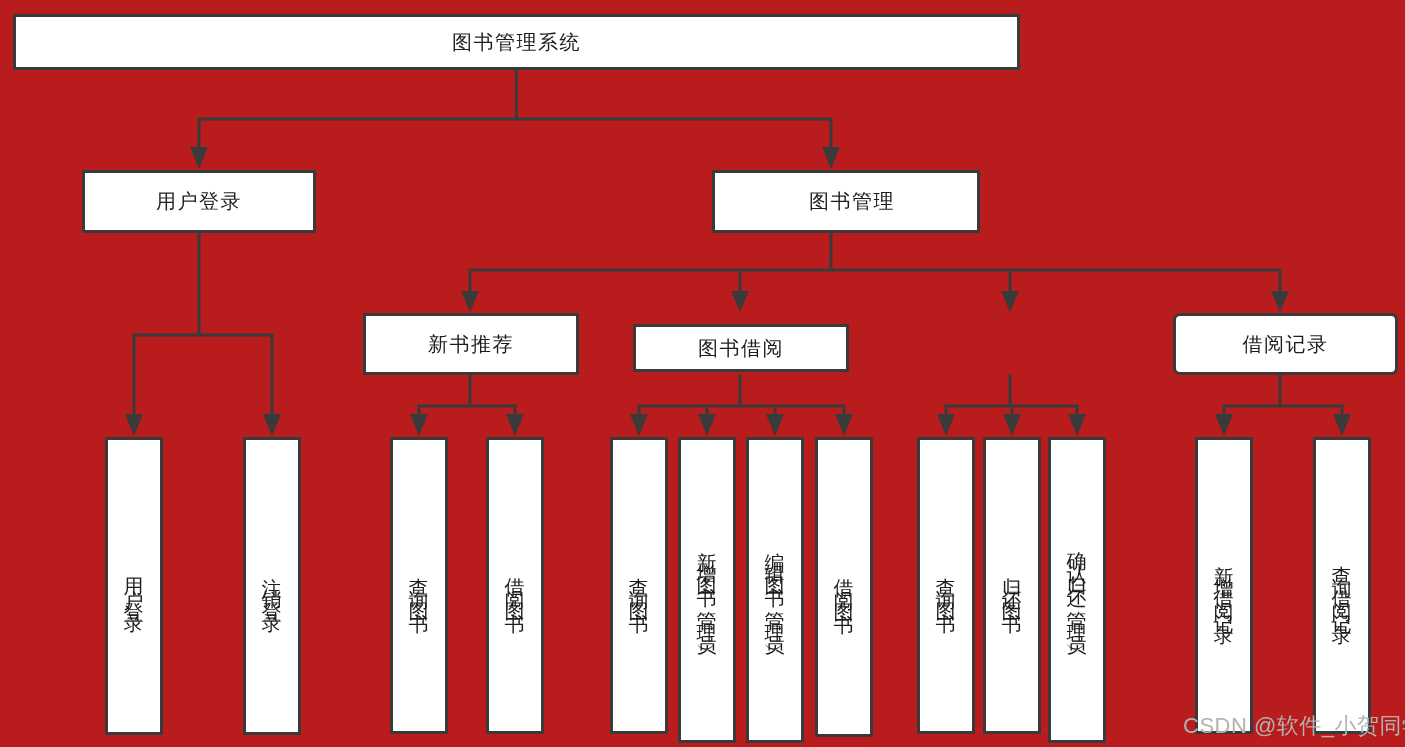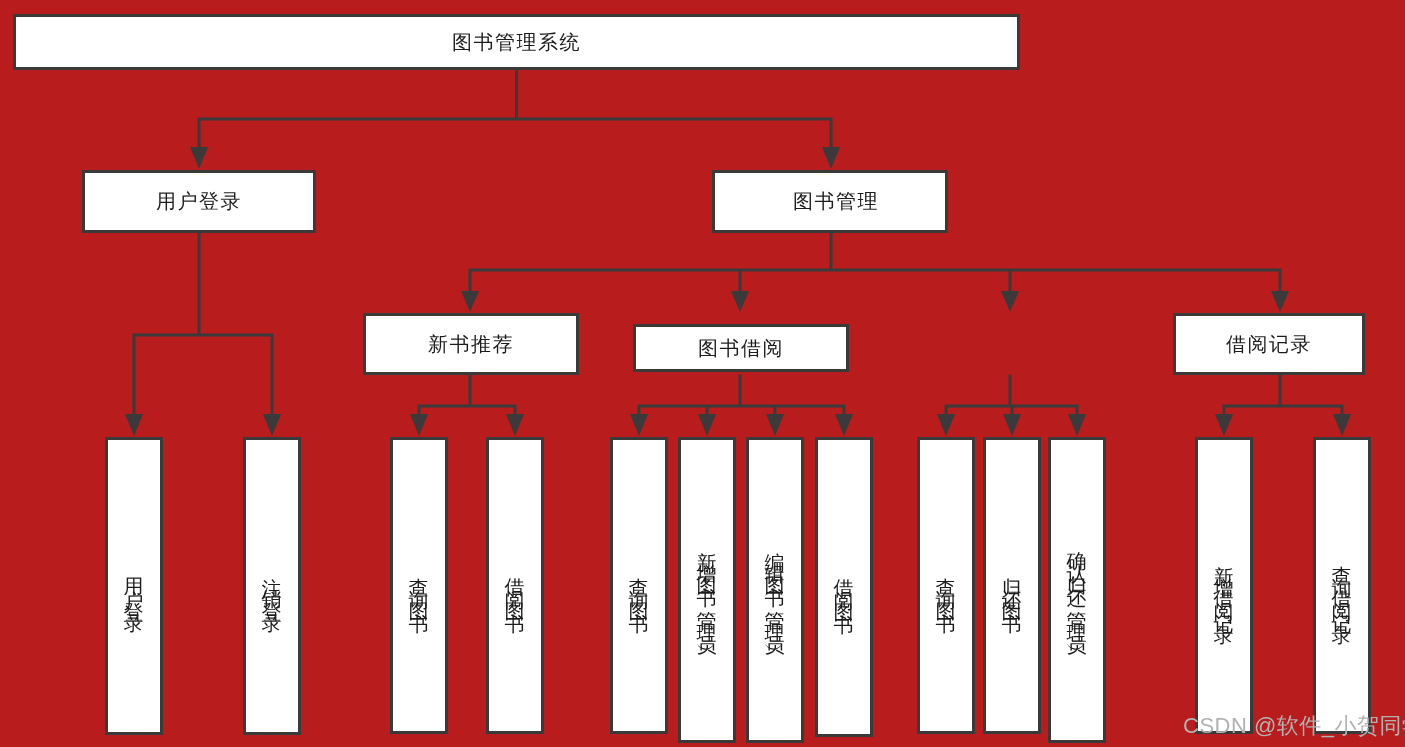--- a/index.html
+++ b/index.html
@@ -89,31 +89,31 @@
     </g>
   </svg>
 
   <div class="box hbox" style="left:13px; top:14px; width:1007px; height:56px;">
     <span>图书管理系统</span>
   </div>
 
   <div class="box hbox" style="left:82px; top:170px; width:234px; height:63px;">
     <span>用户登录</span>
   </div>
-  <div class="box hbox" style="left:712px; top:170px; width:236px; height:63px;padding-left:12px;">
+  <div class="box hbox" style="left:712px; top:170px; width:268px; height:63px;padding-left:12px;">
     <span>图书管理</span>
   </div>
 
   <div class="box hbox" style="left:363px; top:313px; width:216px; height:62px;align-items:center;">
     <span>新书推荐</span>
   </div>
   <div class="box hbox" style="left:633px; top:324px; width:216px; height:48px;">
     <span>图书借阅</span>
   </div>
-  <div class="box hbox" style="left:1173px; top:313px; width:192px; height:62px;">
+  <div class="box hbox" style="left:1173px; top:313px; width:225px; height:62px;border-radius:7px;">
     <span>借阅记录</span>
   </div>
 
   <div class="box vbox" style="left:105px; top:437px; width:58px; height:298px;">
     <span class="vtext">用户登录</span>
   </div>
   <div class="box vbox" style="left:243px; top:437px; width:58px; height:298px;">
     <span class="vtext">注销登录</span>
   </div>
 

